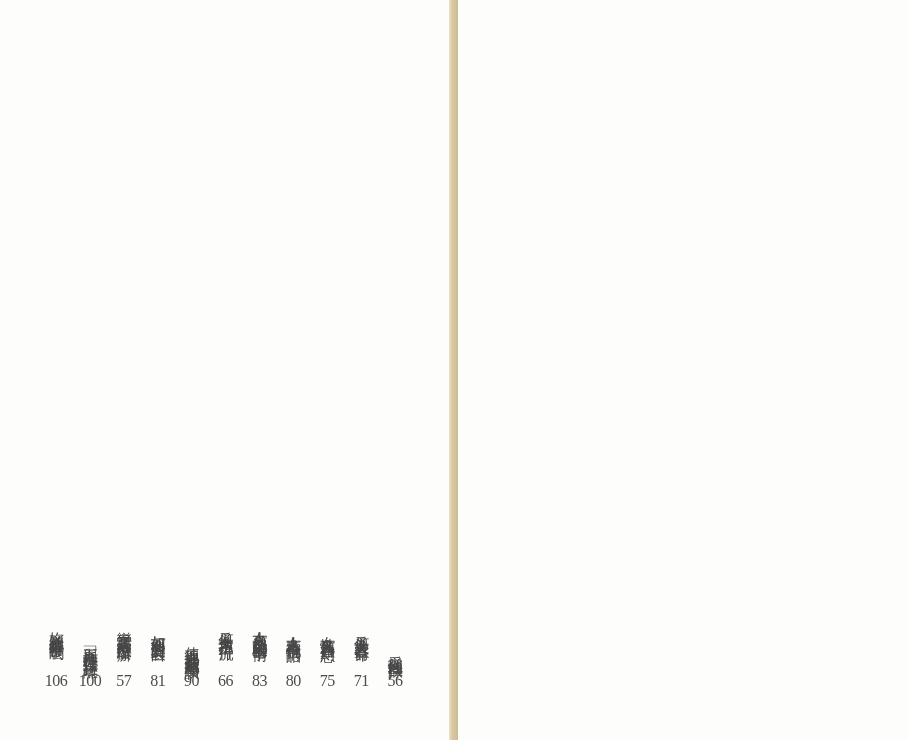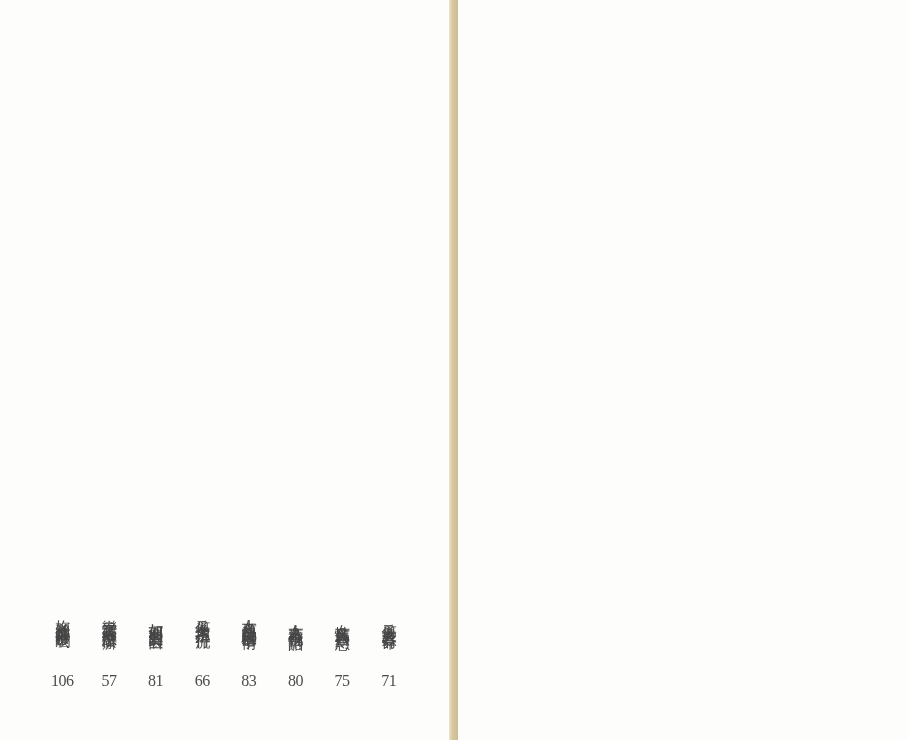--- a/index.html
+++ b/index.html
@@ -53,34 +53,38 @@
   .entry-title {
     writing-mode: vertical-rl;
     text-orientation: upright;
     line-height: 1;
     font-size: 15px;
     letter-spacing: 1.6px;
     color: #464646;
     white-space: nowrap;
   }
   .entry-page {
-    margin-top: 30px;
+    margin-top: 18px;
     height: 18px;
     font-size: 16px;
     letter-spacing: -0.5px;
     color: #4c4c4c;
   }
 </style>
 </head>
 <body>
 
 <div class="spread">
 
   <div class="page page-left">
     <div class="entries entries-left" id="left-entries">
+  <div class="entry">
+    <div class="entry-title">愛與性的抉擇</div>
+    <div class="entry-page">56</div>
+  </div>
 
 
 
   <div class="entry">
     <div class="entry-title">爲何女人喜歡算命?</div>
     <div class="entry-page">71</div>
   </div>
 
   <div class="entry">
     <div class="entry-title">女性爲何喜歡幻想?</div>
@@ -95,31 +99,39 @@
   <div class="entry">
     <div class="entry-title">女人爲何記得無聊的事情?</div>
     <div class="entry-page">83</div>
   </div>
 
   <div class="entry">
     <div class="entry-title">爲何女人抗拒不了流行?</div>
     <div class="entry-page">66</div>
   </div>
 
+  <div class="entry">
+    <div class="entry-title">使他不容易拈花惹草的秘訣</div>
+    <div class="entry-page">90</div>
+  </div>
 
   <div class="entry">
     <div class="entry-title">如何面對愛的表白?</div>
     <div class="entry-page">81</div>
   </div>
 
   <div class="entry">
     <div class="entry-title">戀愛亮起了紅燈怎麼辦?</div>
     <div class="entry-page">57</div>
   </div>
 
+  <div class="entry">
+    <div class="entry-title">與五種﹁德行﹂保持距離</div>
+    <div class="entry-page">100</div>
+  </div>
 
 
   <div class="entry">
     <div class="entry-title">妳知道他在暗示什麼嗎?</div>
     <div class="entry-page">106</div>
   </div>
 </div>
   </div>
 
   <div class="gutter"></div>

